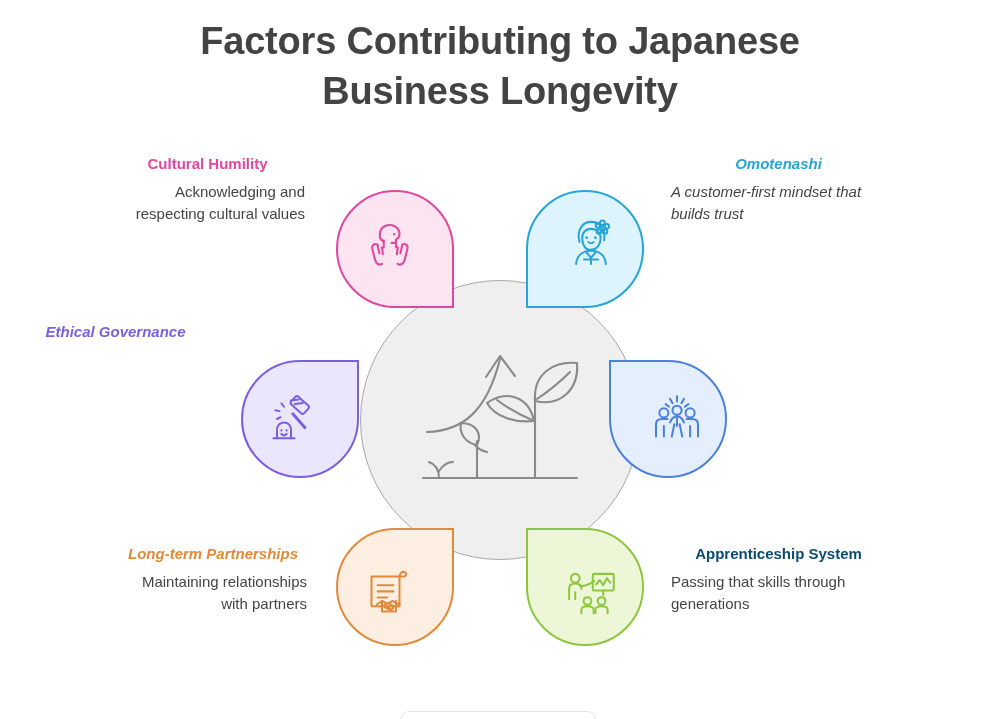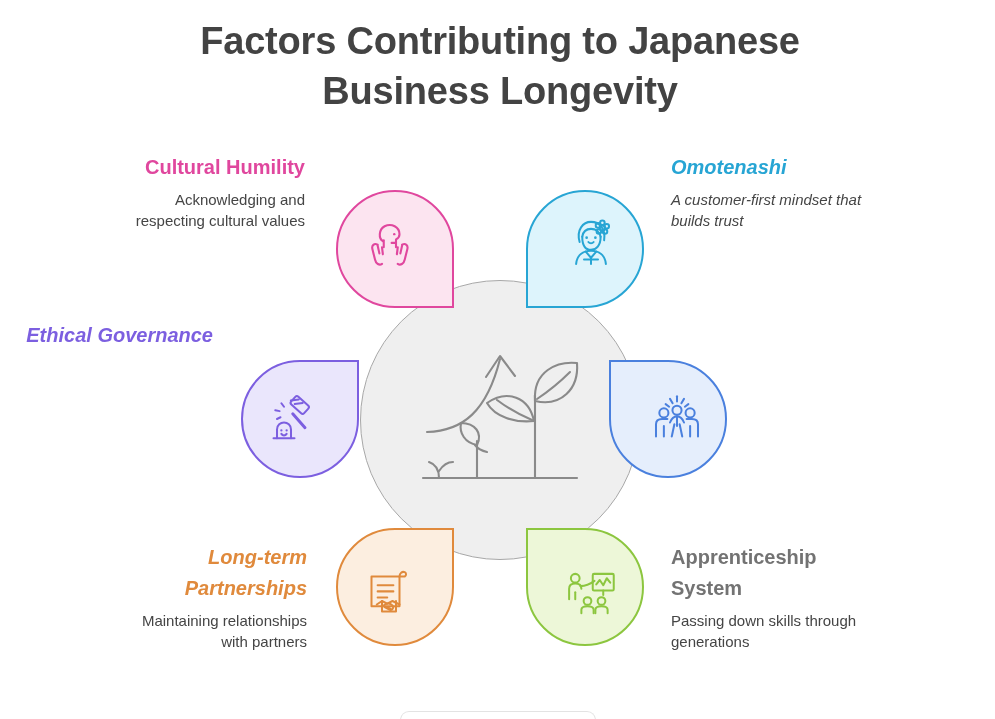--- a/index.html
+++ b/index.html
@@ -101,24 +101,25 @@
   #pin-respect-workers .glyph    { transform: translate(9px, 0px); }
   #pin-long-term .glyph          { transform: translate(-6px, 7px); }
   #pin-apprenticeship .glyph     { transform: translate(6px, 7px); }
 
   
   .label {
     position: absolute;
     width: 195px;
   }
   .label .heading {
-    font-size: 20px;
+    font-size: 15px;
     font-weight: bold;
     line-height: 1.55;
     margin-bottom: 6px;
+    text-align: center;
   }
   .label .desc {
     font-size: 15px;
     line-height: 1.42;
     color: #454545;
   }
   .label.right-align { text-align: right; }
   .label.left-align  { text-align: left; }
 
   #label-cultural-humility  { left: 110px; top: 152px; }
@@ -327,19 +328,19 @@
     <div class="heading" style="color:#7c5fe0;">Ethical Governance</div>
   </div>
 
 
   <div class="label right-align" id="label-long-term">
     <div class="heading" style="color:#e08a3c;font-style:italic;">Long-term Partnerships</div>
     <div class="desc">Maintaining relationships with partners</div>
   </div>
 
   <div class="label left-align" id="label-apprenticeship">
-    <div class="heading" style="color:#737373;">Apprenticeship System</div>
-    <div class="desc">Passing down skills through generations</div>
+    <div class="heading" style="color:#0c4a6e;">Apprenticeship System</div>
+    <div class="desc">Passing that skills through generations</div>
   </div>
 
   <div class="bottom-card"></div>
 
 </div>
 
 </body></html>

